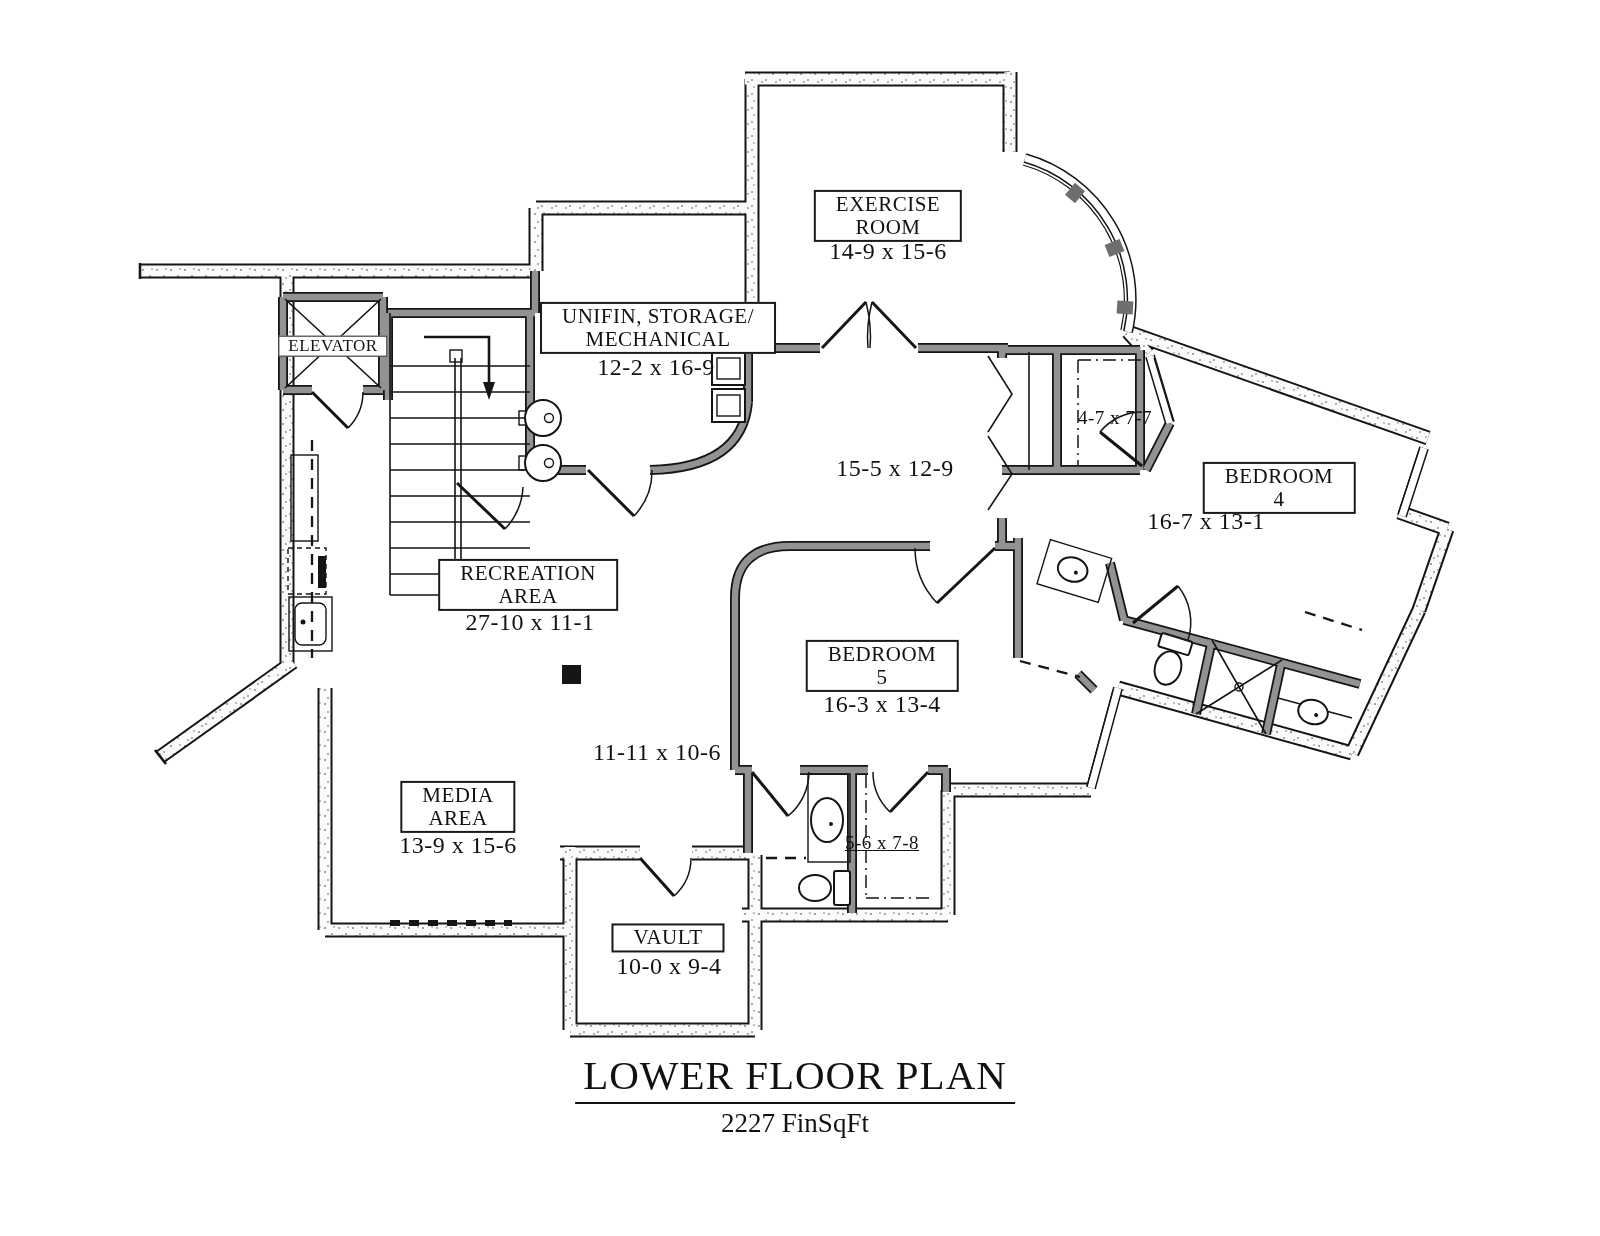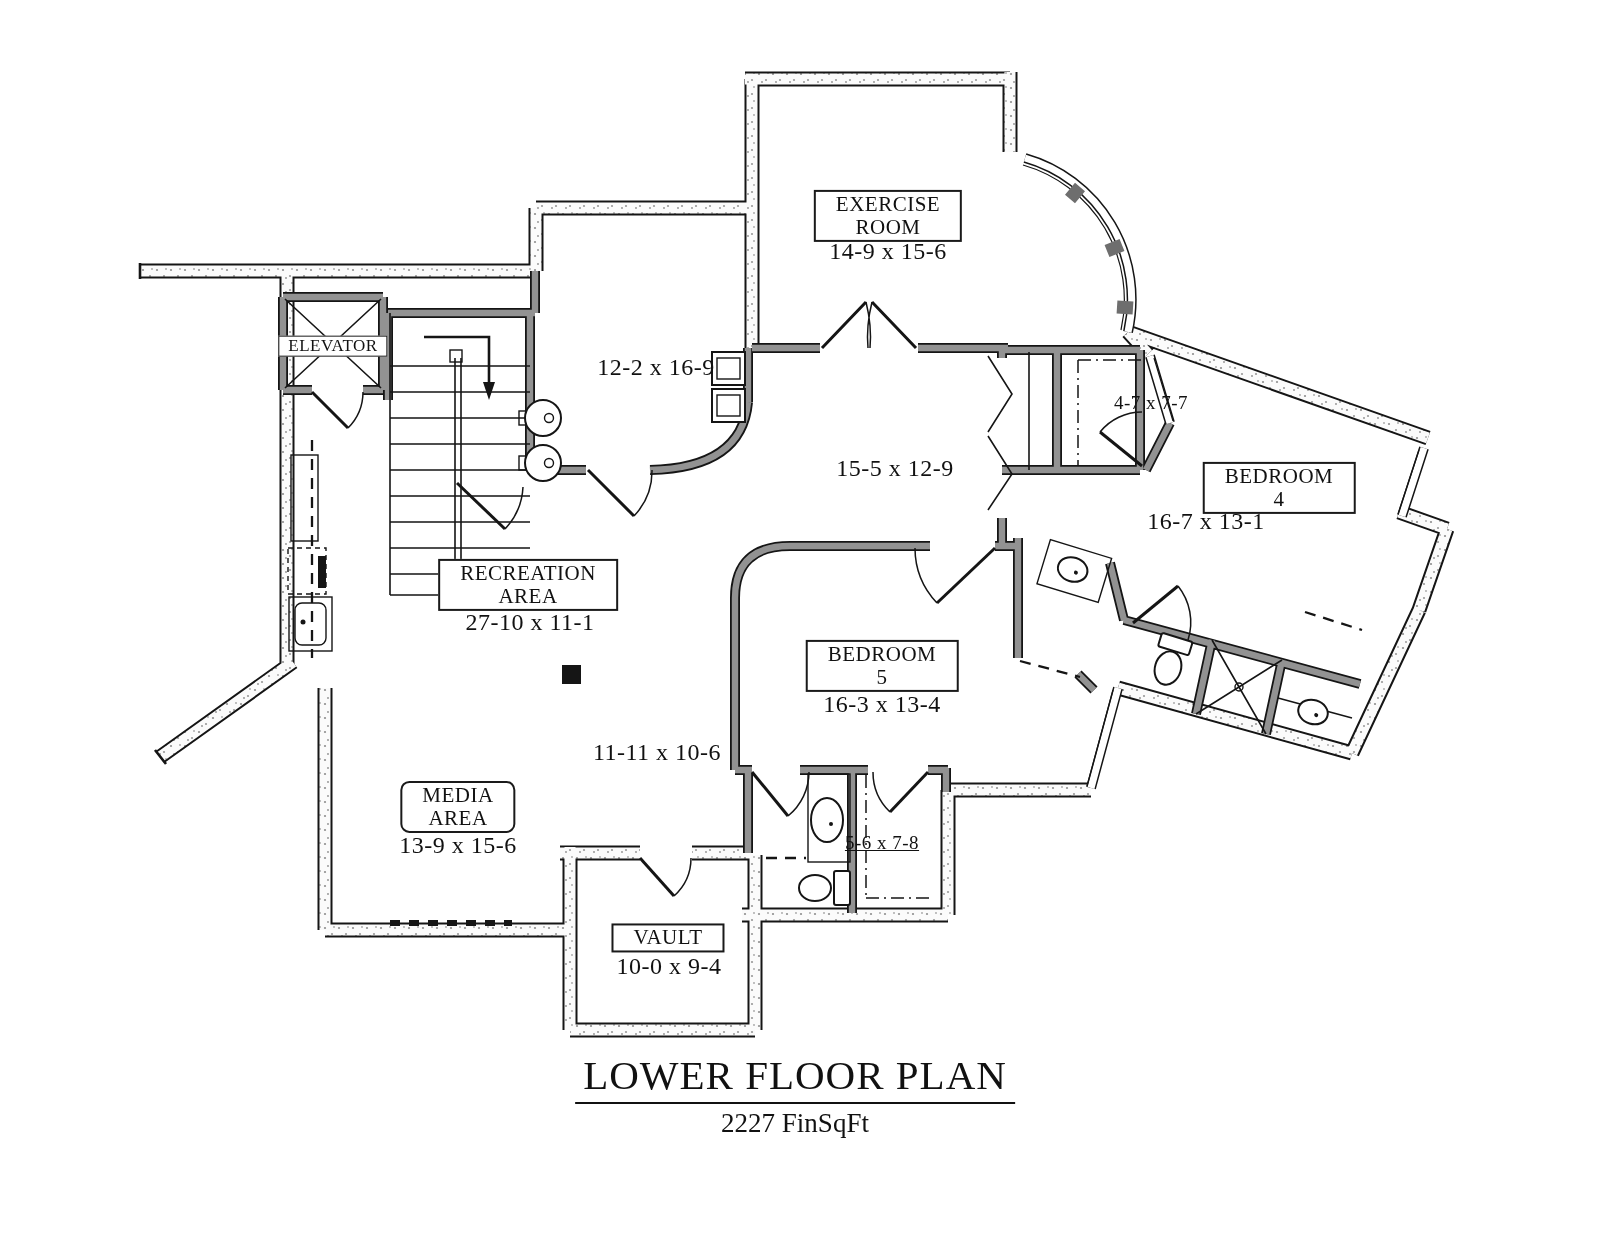--- a/index.html
+++ b/index.html
@@ -211,53 +211,57 @@
 <div class="lbl boxed elev" style="left:333px;top:346px;">
   <span>ELEVATOR</span>
 </div>
 
 <div class="lbl boxed" style="left:888px;top:216px;">
   <div>EXERCISE</div>
   <div>ROOM</div>
 </div>
 <div class="lbl dims" style="left:888px;top:251px;">14-9 x 15-6</div>
 
+<div class="lbl boxed" style="left:658px;top:328px;">
+  <div>UNIFIN, STORAGE/</div>
+  <div>MECHANICAL</div>
+</div>
 <div class="lbl dims" style="left:656px;top:367px;">12-2 x 16-9</div>
 
 <div class="lbl boxed" style="left:528px;top:585px;">
   <div>RECREATION</div>
   <div>AREA</div>
 </div>
 <div class="lbl dims" style="left:530px;top:622px;">27-10 x 11-1</div>
 
 <div class="lbl boxed" style="left:1279px;top:488px;">
   <div>BEDROOM</div>
   <div>4</div>
 </div>
 <div class="lbl dims" style="left:1206px;top:521px;">16-7 x 13-1</div>
 
 <div class="lbl boxed" style="left:882px;top:666px;">
   <div>BEDROOM</div>
   <div>5</div>
 </div>
 <div class="lbl dims" style="left:882px;top:704px;">16-3 x 13-4</div>
 
-<div class="lbl boxed" style="left:458px;top:807px;border-radius:9px;">
+<div class="lbl boxed" style="left:458px;top:807px;">
   <div>MEDIA</div>
   <div>AREA</div>
 </div>
 <div class="lbl dims" style="left:458px;top:845px;">13-9 x 15-6</div>
 
 <div class="lbl boxed" style="left:668px;top:938px;">
   <span>VAULT</span>
 </div>
 <div class="lbl dims" style="left:669px;top:966px;">10-0 x 9-4</div>
 
 <div class="lbl dims" style="left:895px;top:468px;">15-5 x 12-9</div>
-<div class="lbl dims small" style="left:1115px;top:403px;margin-left:36px;">4-7 x 7-7</div>
+<div class="lbl dims small" style="left:1115px;top:418px;">4-7 x 7-7</div>
 <div class="lbl dims" style="left:657px;top:752px;">11-11 x 10-6</div>
 <div class="lbl dims small" style="left:882px;top:843px;text-decoration:underline;">5-6 x 7-8</div>
 
 <div id="title-wrap">
   <div id="plan-title">LOWER FLOOR PLAN</div>
   <div id="plan-subtitle">2227 FinSqFt</div>
 </div>
 
 </div>
 

